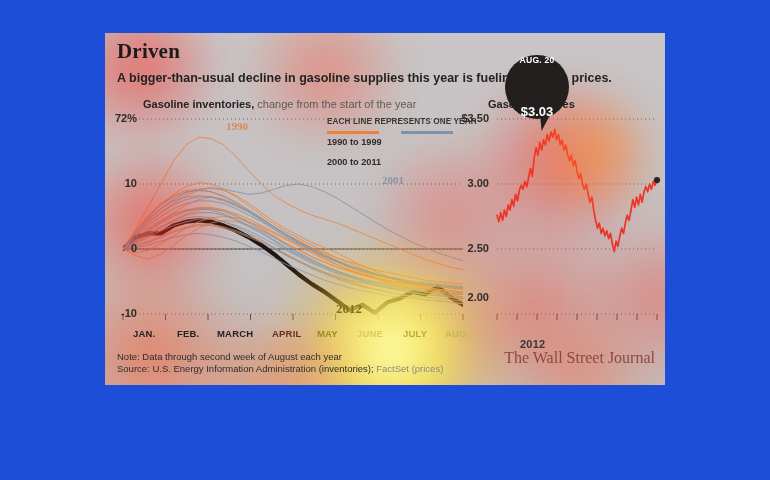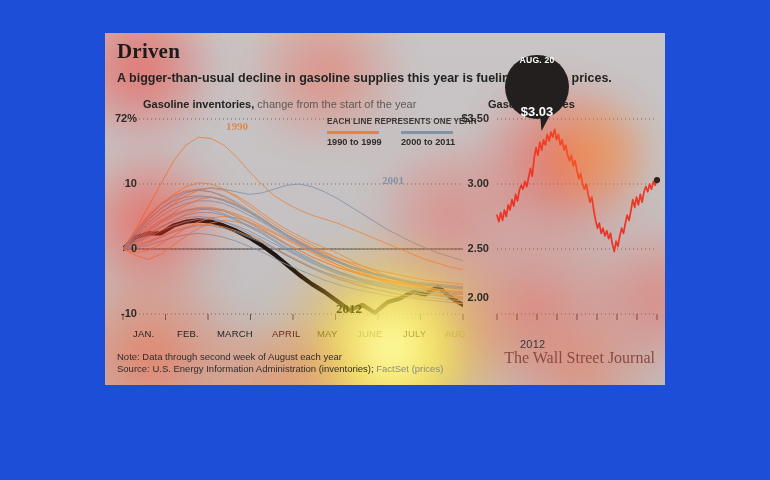--- a/index.html
+++ b/index.html
@@ -37,26 +37,26 @@
   .note{position:absolute;left:12px;top:318px;font-size:9.5px;color:#2e2e2e;line-height:12px;}
   .note .muted{color:#8c8a86;}
   .credit{position:absolute;right:10px;top:316px;font-size:16px;color:#8a4a44;
           font-family:"Liberation Serif",serif;}
 
   
   #legend{position:absolute;left:222px;top:84px;width:145px;}
   #legend .lg-title{font-size:8.2px;font-weight:bold;color:#3a3735;letter-spacing:.1px;white-space:nowrap;}
   #legend .swatches{display:flex;gap:22px;margin-top:5px;}
   #legend .sw{width:52px;height:3px;}
-  #legend .labels{display:flex;gap:10px;margin-top:3px;}
+  #legend .labels{display:flex;gap:10px;margin-top:3px;flex-direction:column;}
   #legend .lb{font-size:9.2px;font-weight:bold;color:#2f2d2c;width:64px;white-space:nowrap;}
 
   
   .ylab{position:absolute;font-size:11px;font-weight:bold;color:#2d2a28;text-align:right;}
-  .xlab{position:absolute;font-size:9.5px;font-weight:normal;letter-spacing:.2px;}
+  .xlab{position:absolute;font-size:9.5px;font-weight:bold;letter-spacing:.2px;}
 
   .inline-year{position:absolute;font-size:11px;font-weight:bold;
                font-family:"Liberation Serif",serif;}
 
   
   #callout{position:absolute;left:400px;top:22px;width:64px;height:64px;border-radius:50%;
            background:#231f1f;display:flex;flex-direction:column;align-items:center;
            justify-content:space-between;color:#fff;}
   #callout .c1{font-size:8.6px;font-weight:bold;letter-spacing:.2px;}
   #callout .c2{font-size:13px;font-weight:bold;margin-top:1px;}

